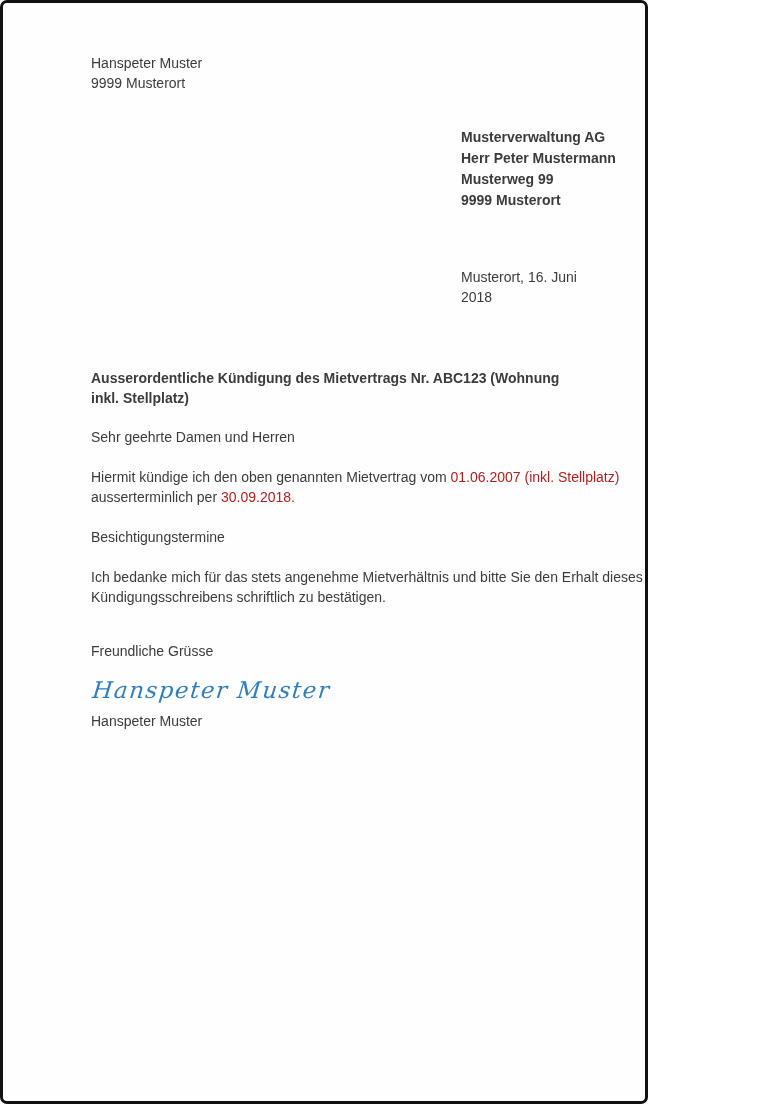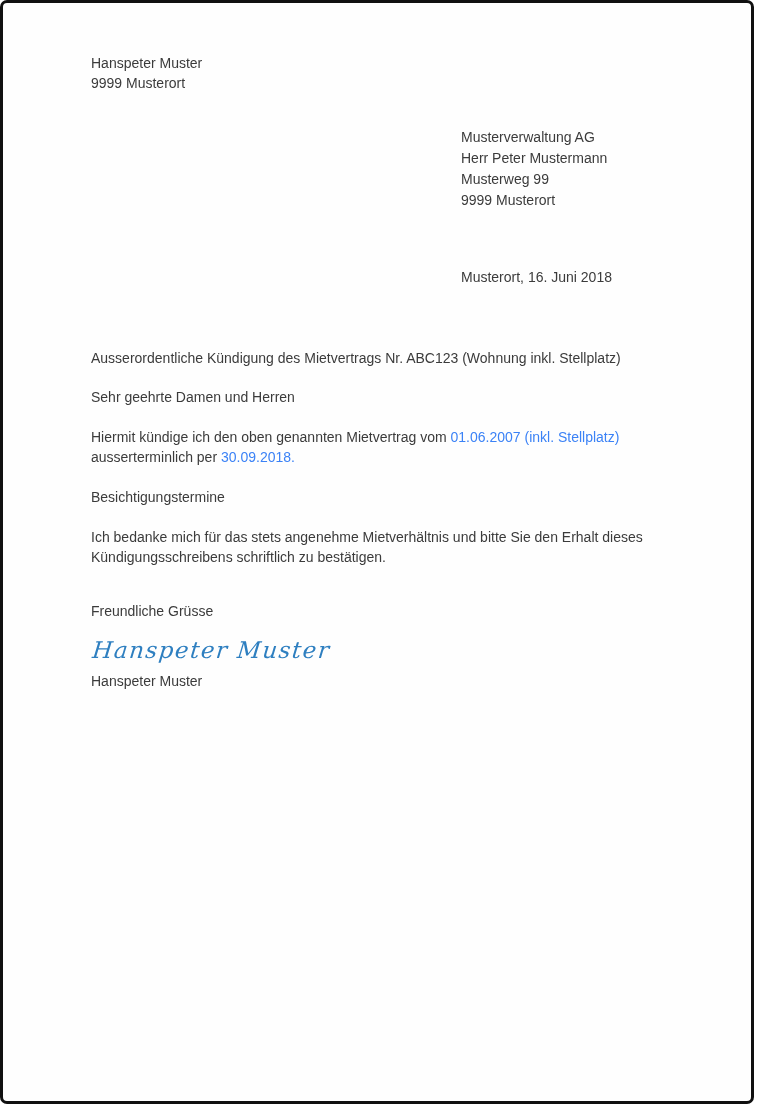--- a/index.html
+++ b/index.html
@@ -2,21 +2,21 @@
 <html><head>
 <meta charset="utf-8">
 <style>
   html, body {
     margin: 0;
     padding: 0;
     background: #ffffff;
   }
   .page {
     position: relative;
-    width: 754px;
+    width: 648px;
     height: 1104px;
     box-sizing: border-box;
     background: #fefefe;
     border: 3px solid #101010;
     border-radius: 7px;
     font-family: "Liberation Sans", "DejaVu Sans", sans-serif;
     font-size: 14px;
     line-height: 20px;
     color: #3b3b3b;
     overflow: hidden;
@@ -24,40 +24,41 @@
   .content {
     padding: 50px 60px 0 88px;
   }
   .address-block div {
     white-space: nowrap;
   }
   .recipient-block {
     margin-top: 34px;
     margin-left: 370px;
     line-height: 21px;
+    font-weight: bold;
   }
   .date-line {
     margin-top: 56px;
     margin-left: 370px;
   }
   .subject-line {
     margin-top: 61px;
-    font-weight: normal;
+    font-weight: bold;
   }
   .salutation {
     margin-top: 19px;
   }
   .paragraph {
     margin-top: 20px;
   }
   .paragraph div {
     white-space: nowrap;
   }
   .muted {
-    color: #3b82f6;
+    color: #b91c1c;
   }
   .closing {
     margin-top: 34px;
   }
   .signature-script {
     margin-top: 14px;
     font-family: "DejaVu Serif", serif;
     font-style: italic;
     font-size: 23px;
     line-height: 30px;

